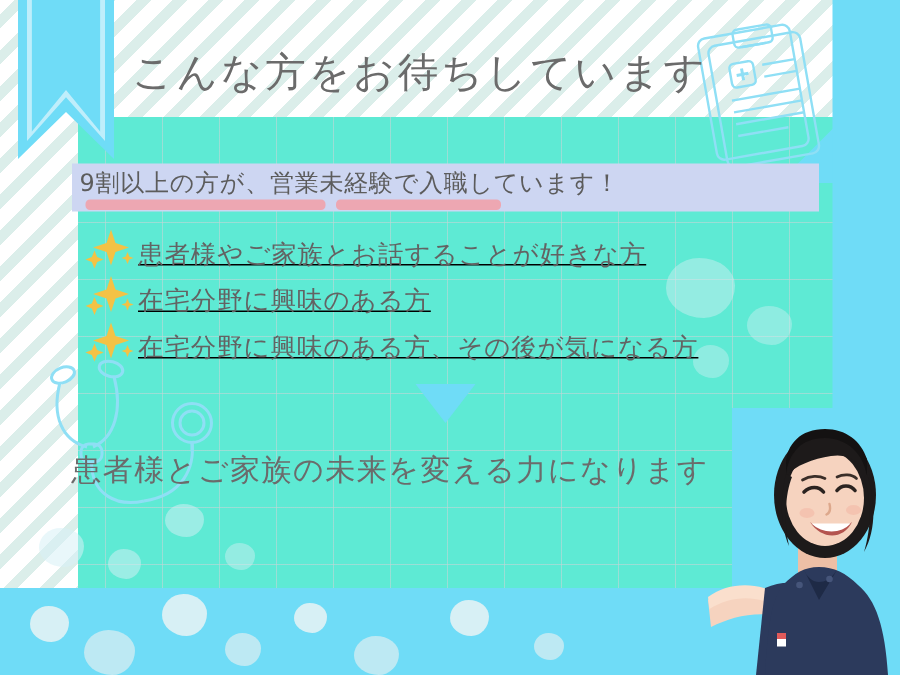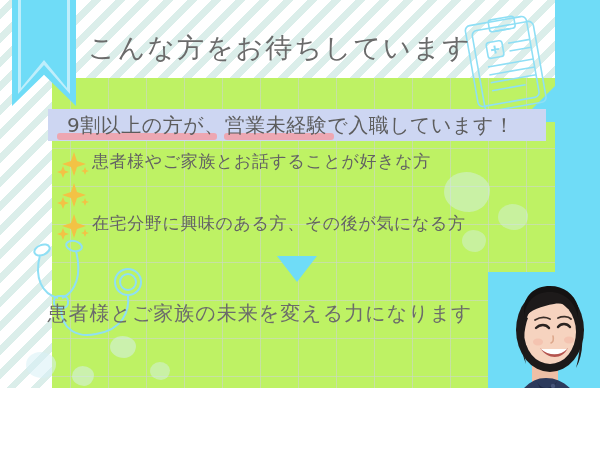--- a/index.html
+++ b/index.html
@@ -4,23 +4,23 @@
 <style>
   html,body{margin:0;padding:0;}
   body{
     width:600px;height:450px;
     font-family:"DejaVu Sans","Liberation Sans",sans-serif;
     background:#ffffff;
     overflow:hidden;
   }
   #banner{
     position:relative;
-    width:600px;height:388px;
+    width:600px;height:450px;
     overflow:hidden;
-    background:#bef264;
+    background:#5eead4;
   }
 
   
   .grid-bg{
     position:absolute;left:0;top:0;width:600px;height:450px;
     background-image:
       linear-gradient(to right, rgba(205,212,214,.55) 1px, transparent 1px),
       linear-gradient(to bottom, rgba(205,212,214,.55) 1px, transparent 1px);
     background-size:38px 38px;
     background-position:-6px -4px;
@@ -84,38 +84,38 @@
     white-space:nowrap;
     font-weight:400;
   }
 
   
   .highlight-band{
     position:absolute;left:48px;top:109px;width:498px;height:32px;
     background:#cdd6f2;
   }
   .highlight-text{
-    position:absolute;left:67px;top:112px;
-    font-size:20px;letter-spacing:.5px;
+    position:absolute;left:53px;top:112px;
+    font-size:16px;letter-spacing:.5px;
     color:#5c5c5c;white-space:nowrap;
     z-index:4;
   }
   .marker{
     position:absolute;height:7px;border-radius:3px;
     background:#f0a3ad;opacity:.92;z-index:3;
   }
   .marker.m1{left:57px;top:133px;width:160px;}
   .marker.m2{left:224px;top:133px;width:110px;}
 
   
   .bullets{
     position:absolute;left:56px;top:150px;width:470px;
   }
   .bullet-row{
-    position:relative;height:31px;display:flex;align-items:flex-start;
+    position:relative;height:31px;display:flex;align-items:flex-end;text-decoration:underline;
   }
   .sparkle{
     position:relative;width:36px;height:30px;flex:0 0 36px;
   }
   .sparkle svg{position:absolute;left:0;top:0;}
   .bullet-label{
     font-size:17px;color:#636363;letter-spacing:.6px;white-space:nowrap;
   }
 
   
@@ -232,20 +232,21 @@
       <span class="bullet-label">患者様やご家族とお話することが好きな方</span>
     </div>
     <div class="bullet-row">
       <span class="sparkle">
         <svg width="36" height="30" viewBox="0 0 36 30">
           <path d="M18 2 L21 11 L30 14 L21 17 L18 26 L15 17 L6 14 L15 11 Z" fill="#f3c245"></path>
           <path d="M7 16 L8.8 20.4 L13 22 L8.8 23.6 L7 28 L5.2 23.6 L1 22 L5.2 20.4 Z" fill="#f3c245"></path>
           <path d="M29 17 L30.2 20 L33 21 L30.2 22 L29 25 L27.8 22 L25 21 L27.8 20 Z" fill="#f3c245"></path>
         </svg>
       </span>
+      <span class="bullet-label">在宅分野に興味のある方</span>
     </div>
     <div class="bullet-row">
       <span class="sparkle">
         <svg width="36" height="30" viewBox="0 0 36 30">
           <path d="M18 2 L21 11 L30 14 L21 17 L18 26 L15 17 L6 14 L15 11 Z" fill="#f3c245"></path>
           <path d="M7 16 L8.8 20.4 L13 22 L8.8 23.6 L7 28 L5.2 23.6 L1 22 L5.2 20.4 Z" fill="#f3c245"></path>
           <path d="M29 17 L30.2 20 L33 21 L30.2 22 L29 25 L27.8 22 L25 21 L27.8 20 Z" fill="#f3c245"></path>
         </svg>
       </span>
       <span class="bullet-label">在宅分野に興味のある方、その後が気になる方</span>

